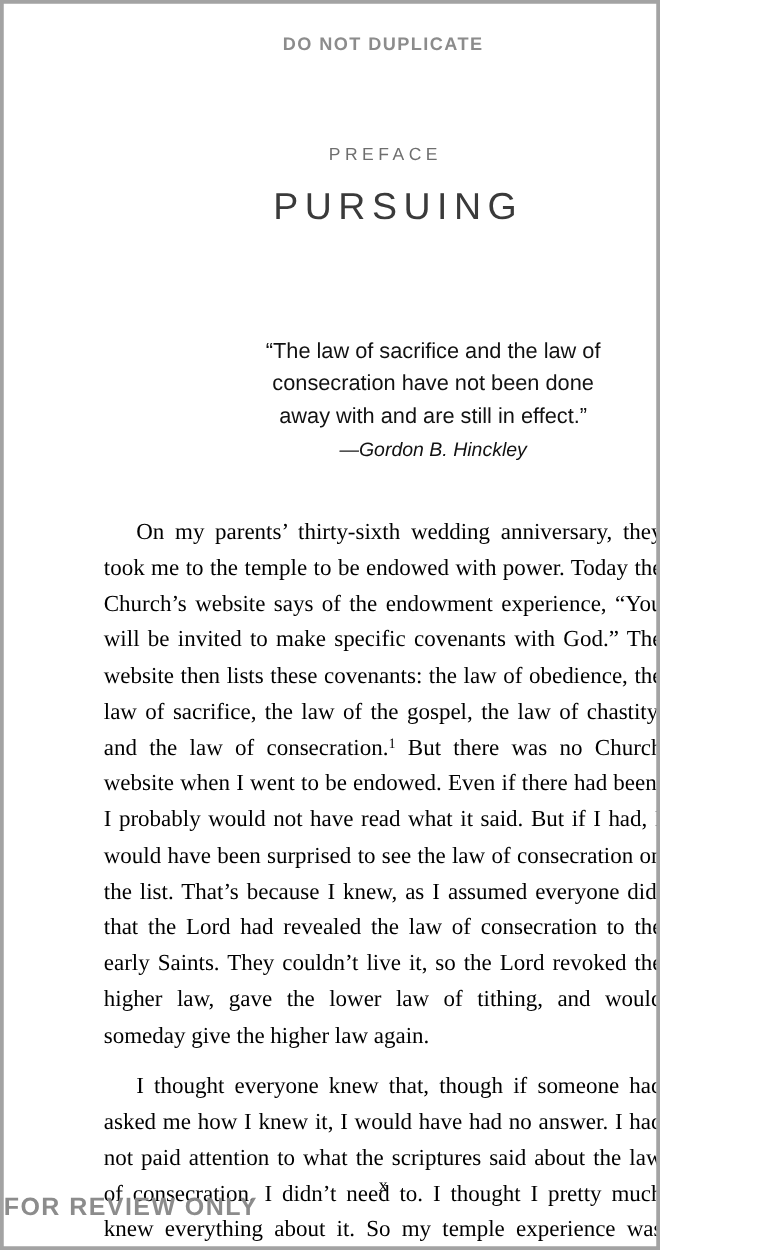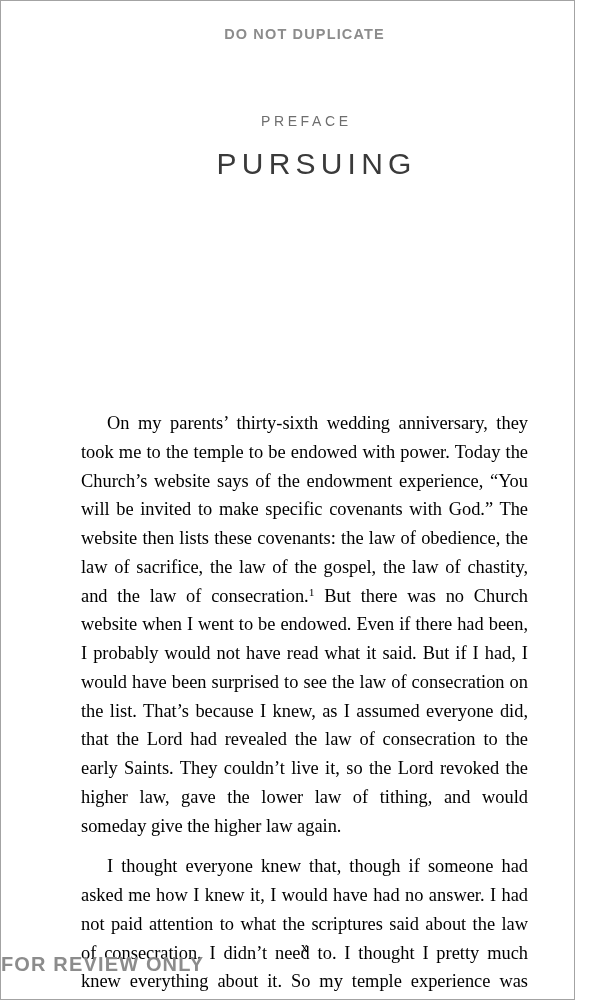--- a/index.html
+++ b/index.html
@@ -7,25 +7,25 @@
     padding: 0;
     background: #ffffff;
   }
   body {
     font-family: "Liberation Serif", "DejaVu Serif", serif;
     -webkit-font-smoothing: antialiased;
   }
 
   .page {
     position: relative;
-    width: 575px;
+    width: 528px;
     height: 1000px;
     background: #ffffff;
     box-sizing: border-box;
-    border: 1px solid #a3a3a3;
+    border: 3px solid #a3a3a3;
     overflow: hidden;
   }
 
   
   .running-head {
     position: absolute;
     top: 25px;
     left: 0;
     width: 607px;
     text-align: center;
@@ -139,20 +139,26 @@
 
   <div class="running-head">DO NOT DUPLICATE</div>
 
   <div class="opener">
     <div class="kicker">PREFACE</div>
     <h1 class="title">
       <span class="title-line">PURSUING</span>
     </h1>
   </div>
 
+  <blockquote class="epigraph">
+    <span class="epigraph-line">“The law of sacrifice and the law of</span>
+    <span class="epigraph-line">consecration have not been done</span>
+    <span class="epigraph-line">away with and are still in effect.”</span>
+    <cite class="epigraph-source">—Gordon B. Hinckley</cite>
+  </blockquote>
 
   <div class="body-text">
     <p><span>On my parents’ thirty-sixth wedding anniversary, they took me to the temple to be endowed with power. Today the Church’s website says of the endowment experience, “You will be invited to make specific covenants with God.” The website then lists these covenants: the law of obedience, the law of sacrifice, the law of the gospel, the law of chastity, and the law of consecration.</span><sup class="fn">1</sup><span> But there was no Church website when I went to be endowed. Even if there had been, I probably would not have read what it said. But if I had, I would have been surprised to see the law of consecration on the list. That’s because I knew, as I assumed everyone did, that the Lord had revealed the law of consecration to the early Saints. They couldn’t live it, so the Lord revoked the higher law, gave the lower law of tithing, and would someday give the higher law again.</span></p>
     <p>I thought everyone knew that, though if someone had asked me how I knew it, I would have had no answer. I had not paid attention to what the scriptures said about the law of consecration. I didn’t need to. I thought I pretty much knew everything about it. So my temple experience was jarring. I came out of the temple quite concerned that what I thought I knew was wrong. I had just made a solemn covenant sincerely but ignorantly. I determined to study the Doctrine and</p>
   </div>
 
   <div class="folio">x</div>
 
   <div class="running-foot">FOR REVIEW ONLY</div>
 

